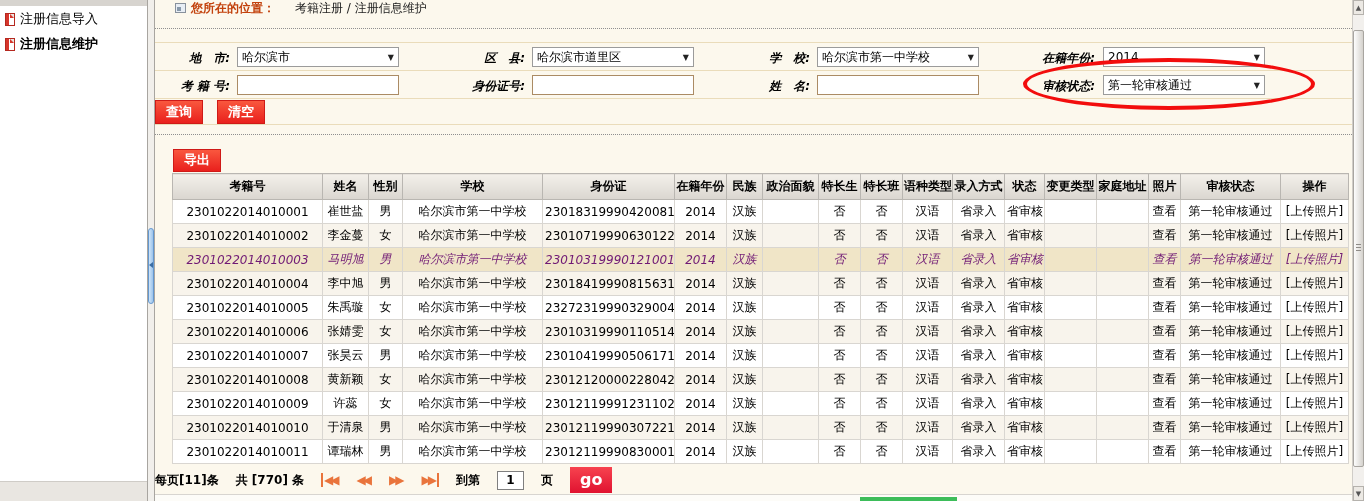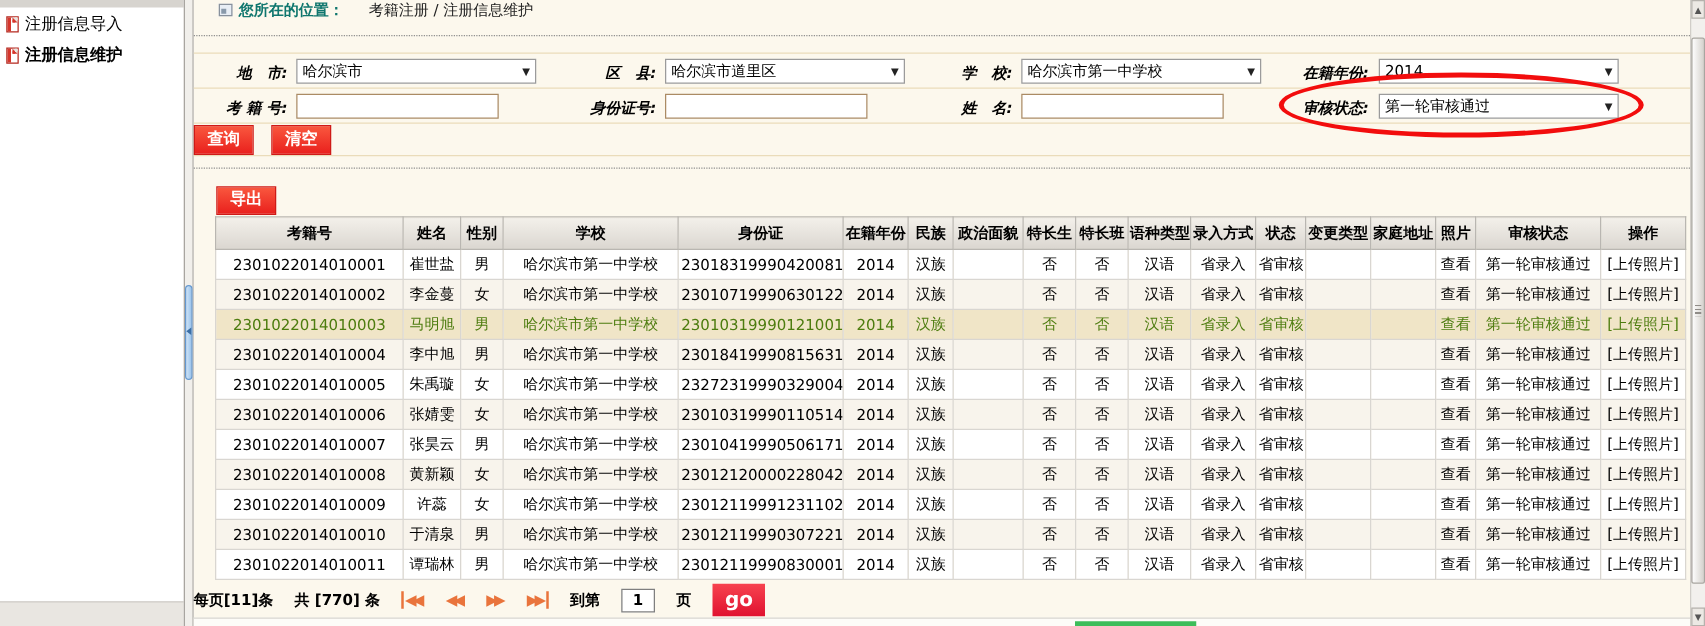--- a/index.html
+++ b/index.html
@@ -18,44 +18,44 @@
   .side-footer { position:absolute; left:0; bottom:0; width:100%; height:20px; background:#e9e6e1; border-top:1px solid #cfccc7; }
   
   .splitter { position:absolute; left:147px; top:0; width:8px; height:501px; background:#f1efeb; border-left:1px solid #a8a5a0; border-right:1px solid #a8a5a0; }
   .split-handle { position:absolute; left:0px; top:228px; width:6px; height:76px; background:linear-gradient(90deg,#cfe4f7,#9cc4ec); border:1px solid #6498d0; border-radius:3px; cursor:pointer; }
   .split-handle::after { content:""; position:absolute; left:0px; top:33px; border:3px solid transparent; border-right:4px solid #3b6ea5; border-left:none; }
   
   .main { position:absolute; left:155px; top:0; width:1197px; height:501px; background:#fcf8ed; }
   .breadcrumb { position:absolute; top:0; left:20px; height:16px; display:flex; align-items:center; gap:5px; }
   .loc-icon { width:11px; height:10px; border:1px solid #88919c; background:#e8eef5; position:relative; }
   .loc-icon::after { content:""; position:absolute; left:1px; bottom:1px; width:4px; height:4px; background:#8899aa; }
-  .bc-prefix { color:#0f766e; font-weight:bold; }
+  .bc-prefix { color:#c2410c; font-weight:bold; }
   .bc-path { color:#222;margin-left:15px; }
   .dotted { position:absolute; left:0; right:0; border-top:1px dotted #8f8f8f; }
   .d1 { top:28px; } .d2 { top:134px; }
   .fline { position:absolute; left:0; right:0; border-top:1px solid #eadcba; }
   .fl-a{top:42px} .fl-b{top:70px} .fl-c{top:98px} .fl-d{top:124px}
   .frow { position:absolute; left:0; right:0; height:28px; }
   .frow1 { top:43px; } .frow2 { top:71px; }
   .flabel { position:absolute; top:7px; font-weight:bold; text-align:right; white-space:nowrap;font-style:italic; }
   .lp1{left:0;width:75px} .lp2{left:285px;width:85px} .lp3{left:570px;width:85px} .lp4{left:838px;width:102px}
-  .sel { position:absolute; top:4px; width:192px; height:20px; background:#fff; border:1px solid #9b9b9b; display:flex; align-items:center; justify-content:space-between; padding:0 4px; cursor:pointer; white-space:nowrap; overflow:hidden; }
+  .sel { position:absolute; top:4px; width:162px; height:20px; background:#fff; border:1px solid #9b9b9b; display:flex; align-items:center; justify-content:space-between; padding:0 4px; cursor:pointer; white-space:nowrap; overflow:hidden; }
   .sel .arr { font-size:8px; color:#222; flex:0 0 auto; margin-left:2px; }
   .fi { position:absolute; top:4px; width:162px; height:20px; background:#fff; border:1px solid #ab8b64; font:inherit; padding:0 4px; }
   .cp1{left:82px} .cp2{left:377px} .cp3{left:662px} .cp4{left:948px}
   .red-ellipse { position:absolute; left:868px; top:58px; width:292px; height:52px; border:4px solid #f20d0d; border-radius:50%; pointer-events:none; z-index:6; }
   .btnrow { position:absolute; top:100px; left:0; right:0; height:24px; display:flex; justify-content:flex-start; gap:14px; }
   .rbtn { background:linear-gradient(#f9573e,#e9201d); color:#fff; font-weight:bold; border:1px solid #cf1a17; padding:2px 10px 3px; font-size:13px; cursor:pointer; font-family:inherit; line-height:1.2; }
   .export { position:absolute; top:149px; left:18px; }
   
   table.grid { position:absolute; top:173px; left:17px; width:1176px; border-collapse:collapse; table-layout:fixed; font-size:12px; }
   .grid th { background:linear-gradient(#f3f0ea,#dad6d0); border:1px solid #b9b6b1; height:26px; font-weight:bold; padding:0 1px; white-space:nowrap; overflow:hidden; }
   .grid td { border:1px solid #d9d6d1; height:24px; text-align:center; background:#fff; padding:0 2px; white-space:nowrap; overflow:hidden; }
   .grid tbody tr:nth-child(even) td { background:#f8f4ec; }
-  .grid tbody tr.hl td { background:#f0e5c7; color:#4d7c0f; }
+  .grid tbody tr.hl td { background:#f0e5c7; color:#701a75;font-style:italic; }
   
   .pager { position:absolute; top:467px; left:0; right:0; height:26px; display:flex; align-items:center; gap:17px; font-weight:bold; }
   .pg-ic { color:#e9743c; font-weight:bold; font-size:12px; letter-spacing:-3px; cursor:pointer; padding-right:3px; }
   .pg-first { border-left:2px solid #e9743c; padding-left:1px; }
   .pg-last { border-right:2px solid #e9743c; }
   .page-input { width:27px; height:19px; border:1px solid #7f7f7f; text-align:center; font:inherit; background:#fff; }
   .go-btn { background:linear-gradient(#f7434f,#e01230); color:#fff; font-weight:bold; border:none; padding:3px 10px 4px; font-size:16px; cursor:pointer; font-family:inherit; }
   .footer-strip { position:absolute; left:0; right:0; top:494px; height:7px; background:#fdfcf8; border-top:1px solid #d8d5d0; }
   .green-bar { position:absolute; left:705px; top:497px; width:97px; height:4px; background:#3dbd5a; z-index:4; }
   

